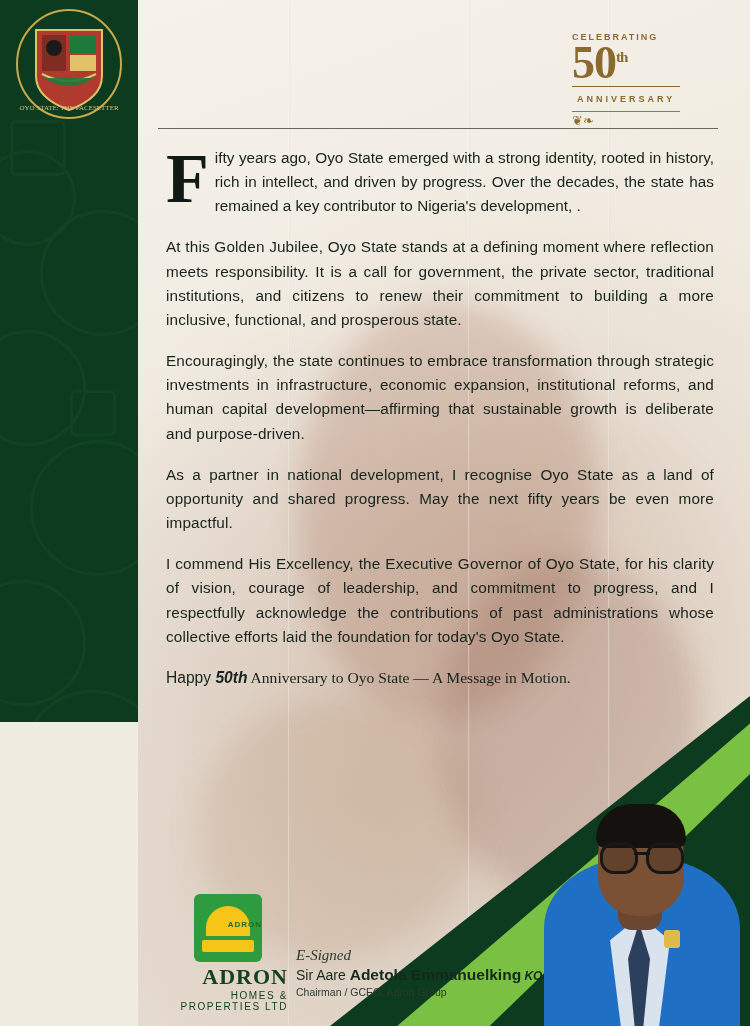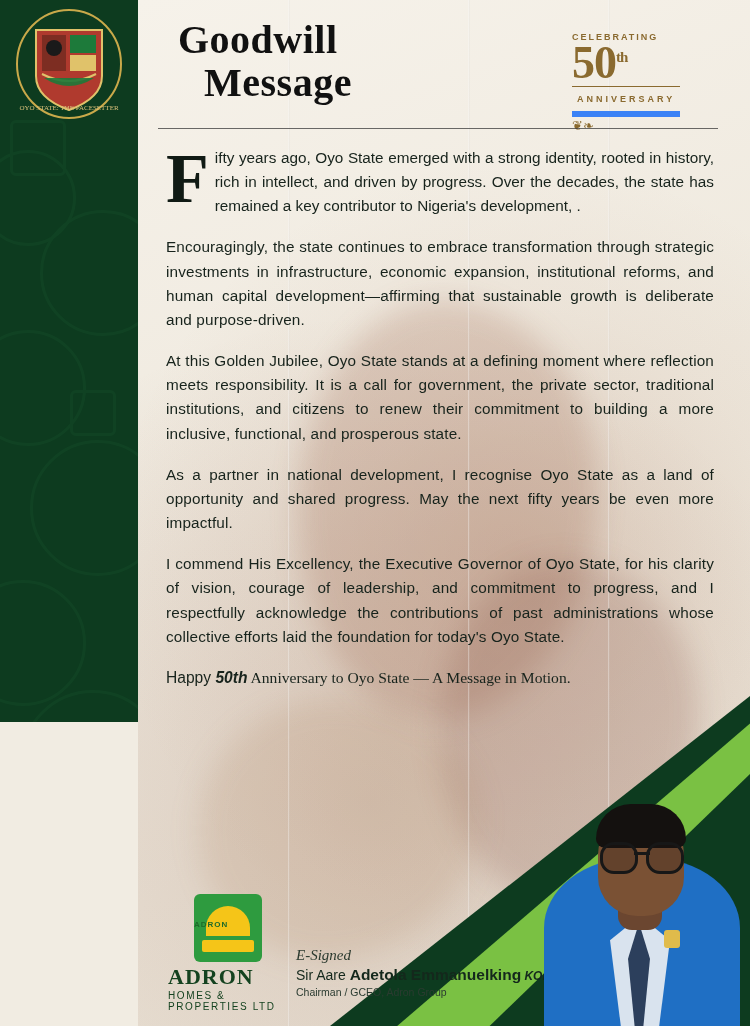--- a/index.html
+++ b/index.html
@@ -124,21 +124,21 @@
     line-height: 0.92;
     color: #8a6a2f;
     letter-spacing: -1px;
   }
   .anniv .fifty sup { font-size: 15px; vertical-align: super; }
   .anniv .anniv-word {
     font-size: 9px;
     letter-spacing: 3px;
     font-weight: bold;
     border-top: 1px solid #8a6a2f;
-    border-bottom: 6px solid #3b82f6;
+    border-bottom: 1px solid #3b82f6;
     display: inline-block;
     padding: 7px 5px;
     margin-top: 2px;
   }
   .anniv .flourish {
     font-size: 13px;
     color: #8a6a2f;
     line-height: 1;
     margin-top: 2px;
   }
@@ -181,21 +181,21 @@
   }
   .happy b { font-style: italic; }
   .happy .legacy { font-family: "Liberation Serif", serif; }
 
   
   .adron {
     position: absolute;
     left: 168px;
     bottom: 14px;
     width: 120px;
-    text-align: left;
+    text-align: right;
   }
   .adron .mark {
     width: 68px; height: 68px;
     margin: 0 auto 4px auto;
     background: #2e9b3f;
     border-radius: 6px;
     position: relative;
     overflow: hidden;
   }
   .adron .mark .dome {
@@ -380,42 +380,38 @@
       <rect x="28" y="27" width="24" height="36" fill="#7d2d22"></rect>
       <rect x="56" y="27" width="26" height="18" fill="#1d7a3a"></rect>
       <rect x="56" y="47" width="26" height="16" fill="#e0c26a"></rect>
       <circle cx="40" cy="40" r="8" fill="#1a1a1a"></circle>
       <path d="M28 66 q27 14 54 0" fill="none" stroke="#e0c26a" stroke-width="2"></path>
       <path d="M30 70 q25 16 50 0" fill="#1d7a3a" opacity=".9"></path>
       <text x="55" y="102" font-size="7" fill="#d9c07a" text-anchor="middle" font-family="Liberation Serif, serif">OYO STATE: THE PACESETTER</text>
     </svg>
   </div>
 
-  <div class="title">
-    <span>Goodwill</span>
-    <span class="l2">Message</span>
-  </div>
 
   <div class="anniv">
     <div class="celebrating">CELEBRATING</div>
     <div class="fifty">
       <span>50</span><sup>th</sup>
     </div>
     <div><span class="anniv-word">ANNIVERSARY</span></div>
     <div class="flourish">❦❧</div>
   </div>
 
   <div class="rule"></div>
 
   <div class="body-copy">
     <p class="p1">
       <span class="dropcap">F</span><span>ifty years ago, Oyo State emerged with a strong identity, rooted in history, rich in intellect, and driven by progress. Over the decades, the state has remained a key contributor to Nigeria's development, .</span>
     </p>
+    <p class="p-tight">At this Golden Jubilee, Oyo State stands at a defining moment where reflection meets responsibility. It is a call for government, the private sector, traditional institutions, and citizens to renew their commitment to building a more inclusive, functional, and prosperous state.</p>
     <p class="p-tight">Encouragingly, the state continues to embrace transformation through strategic investments in infrastructure, economic expansion, institutional reforms, and human capital development—affirming that sustainable growth is deliberate and purpose-driven.</p>
-    <p class="p-tight">At this Golden Jubilee, Oyo State stands at a defining moment where reflection meets responsibility. It is a call for government, the private sector, traditional institutions, and citizens to renew their commitment to building a more inclusive, functional, and prosperous state.</p>
     <p class="p-tight">As a partner in national development, I recognise Oyo State as a land of opportunity and shared progress. May the next fifty years be even more impactful.</p>
     <p class="p-tight">I commend His Excellency, the Executive Governor of Oyo State, for his clarity of vision, courage of leadership, and commitment to progress, and I respectfully acknowledge the contributions of past administrations whose collective efforts laid the foundation for today's Oyo State.</p>
     <p class="happy"><span>Happy </span><b>50th</b><span class="legacy"> Anniversary to Oyo State — A Message in Motion.</span></p>
   </div>
 
   <div class="adron">
     <div class="mark">
       <div class="dome"></div>
       <div class="base"></div>
       <div class="word">ADRON</div>

